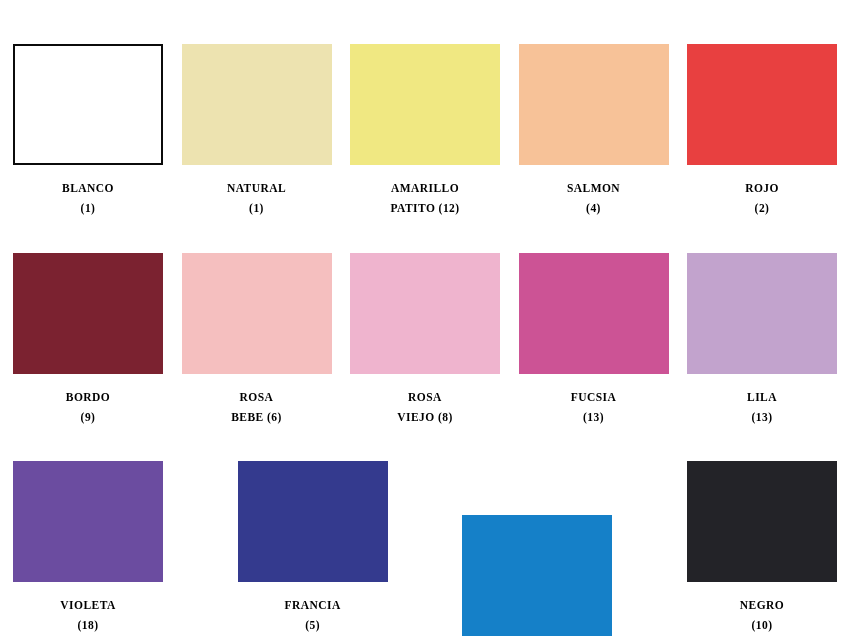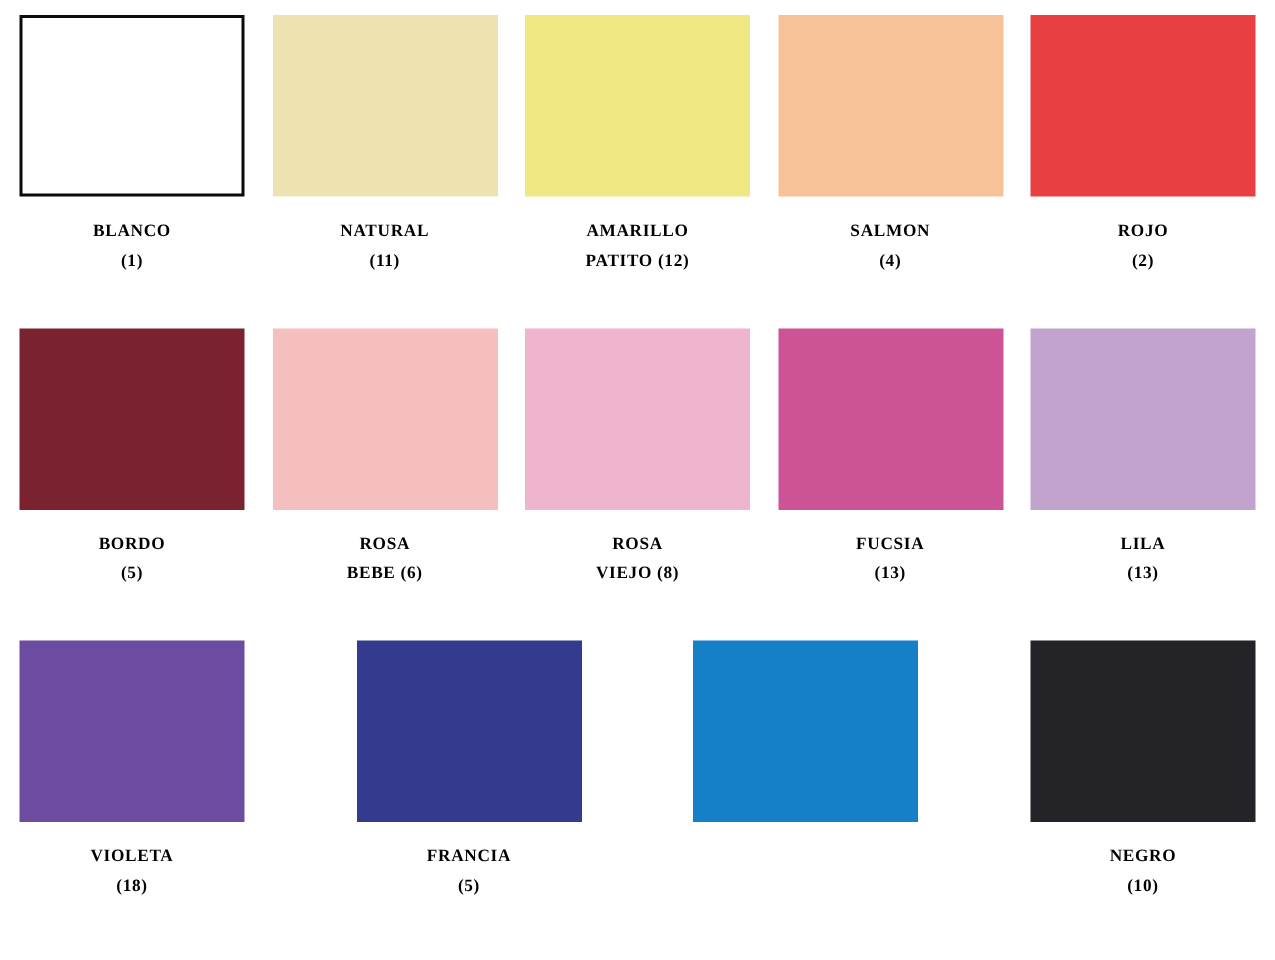--- a/index.html
+++ b/index.html
@@ -22,21 +22,21 @@
     padding: 10px 8px 4px 8px;
     display: flex;
     flex-direction: column;
     justify-content: flex-start;
   }
 
   .swatch-row {
     display: flex;
     flex-direction: row;
     justify-content: space-between;
-    align-items: flex-start;
+    align-items: flex-end;
     height: 210px;
     width: 100%;
   }
 
   .swatch-cell {
     width: 160px;
     display: flex;
     flex-direction: column;
     align-items: center;
   }
@@ -84,21 +84,21 @@
         <div class="swatch-chip bordered" style="background-color: rgb(255, 255, 255);"></div>
       </div>
       <div class="swatch-caption">BLANCO
 (1)</div>
     </div>
     <div class="swatch-cell">
       <div class="swatch-chip-wrap">
         <div class="swatch-chip" style="background-color: rgb(237, 227, 176);"></div>
       </div>
       <div class="swatch-caption">NATURAL
-(11)</div>
+(1)</div>
     </div>
     <div class="swatch-cell">
       <div class="swatch-chip-wrap">
         <div class="swatch-chip" style="background-color: rgb(240, 232, 130);"></div>
       </div>
       <div class="swatch-caption">AMARILLO
 PATITO (12)</div>
     </div>
     <div class="swatch-cell">
       <div class="swatch-chip-wrap">
@@ -115,21 +115,21 @@
 (2)</div>
     </div>
   </div>
 
   <div class="swatch-row">
     <div class="swatch-cell">
       <div class="swatch-chip-wrap">
         <div class="swatch-chip" style="background-color: rgb(123, 34, 48);"></div>
       </div>
       <div class="swatch-caption">BORDO
-(5)</div>
+(9)</div>
     </div>
     <div class="swatch-cell">
       <div class="swatch-chip-wrap">
         <div class="swatch-chip" style="background-color: rgb(245, 191, 191);"></div>
       </div>
       <div class="swatch-caption">ROSA
 BEBE (6)</div>
     </div>
     <div class="swatch-cell">
       <div class="swatch-chip-wrap">

